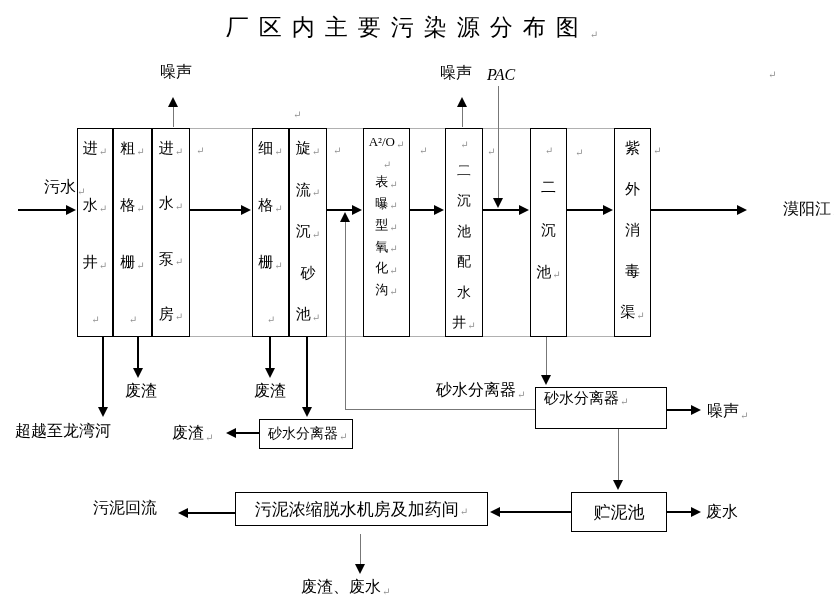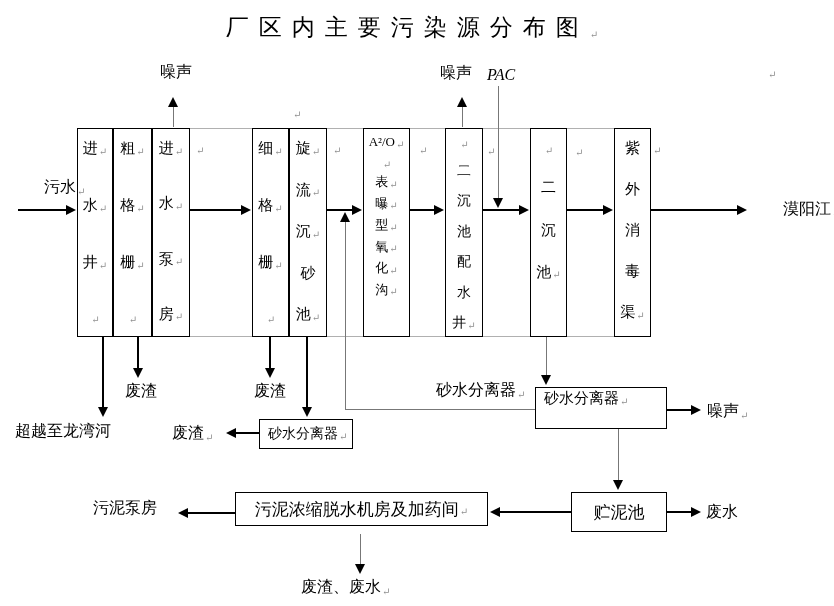--- a/index.html
+++ b/index.html
@@ -286,21 +286,21 @@
       <div class="lbl" style="left: 440px; top: 63px;"><span>噪声</span></div>
       <div class="lbl" style="left: 487px; top: 65px; font-style: italic;"><span>PAC</span></div>
       <div class="lbl" style="left: 783px; top: 199px;"><span>漠阳江</span><span class="mark">↵</span></div>
       <div class="lbl" style="left: 125px; top: 381px;"><span>废渣</span></div>
       <div class="lbl" style="left: 254px; top: 381px;"><span>废渣</span></div>
       <div class="lbl" style="left: 15px; top: 421px;"><span>超越至龙湾河</span></div>
       <div class="lbl" style="left: 172px; top: 423px;"><span>废渣</span><span class="mark">↵</span></div>
       <div class="lbl" style="left: 436px; top: 380px;"><span>砂水分离器</span><span class="mark">↵</span></div>
       <div class="lbl" style="left: 707px; top: 401px;"><span>噪声</span><span class="mark">↵</span></div>
       <div class="lbl" style="left: 706px; top: 502px;"><span>废水</span></div>
-      <div class="lbl" style="left: 93px; top: 498px;"><span>污泥泵房</span></div>
+      <div class="lbl" style="left: 93px; top: 498px;"><span>污泥回流</span></div>
       <div class="lbl" style="left: 301px; top: 577px;"><span>废渣、废水</span><span class="mark">↵</span></div>
       <div class="stray" style="left: 196px; top: 146px;">↵</div>
       <div class="stray" style="left: 293px; top: 110px;">↵</div>
       <div class="stray" style="left: 333px; top: 146px;">↵</div>
       <div class="stray" style="left: 419px; top: 146px;">↵</div>
       <div class="stray" style="left: 487px; top: 147px;">↵</div>
       <div class="stray" style="left: 575px; top: 148px;">↵</div>
       <div class="stray" style="left: 653px; top: 146px;">↵</div>
       <div class="stray" style="left: 768px; top: 70px;">↵</div>
     </div>

